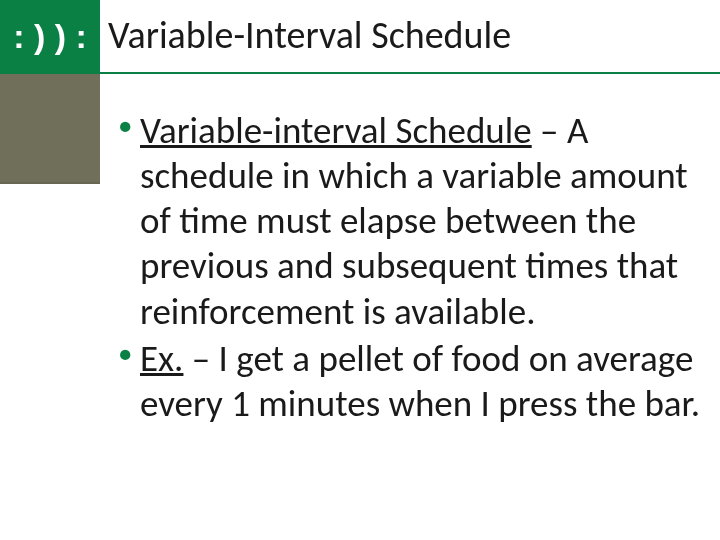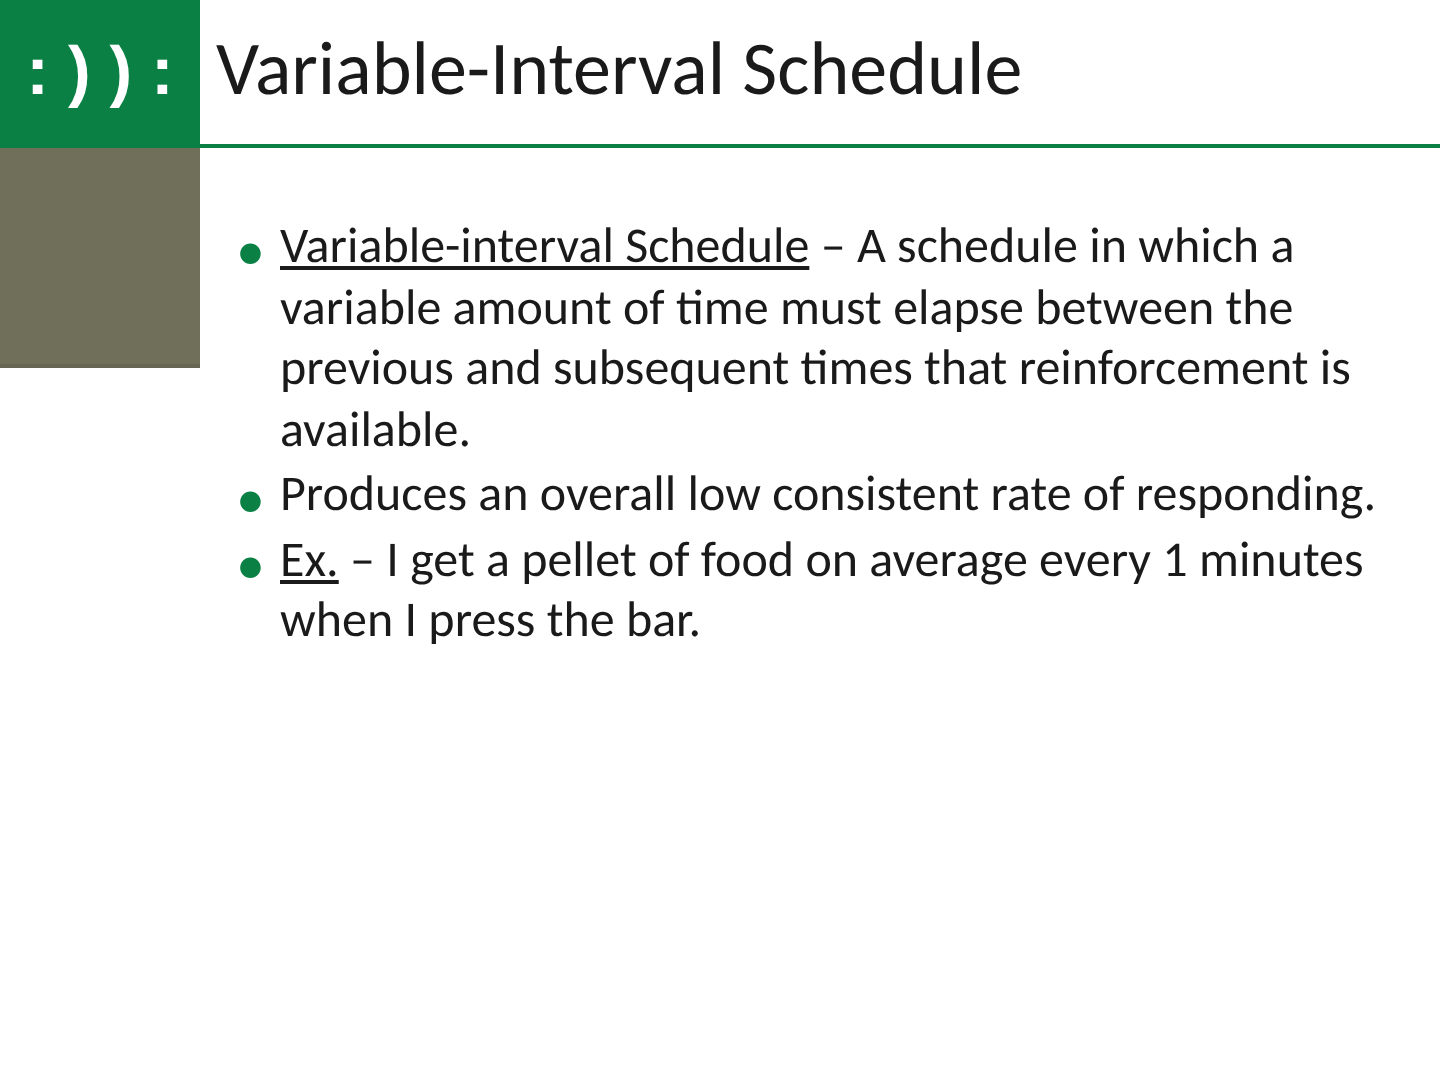--- a/index.html
+++ b/index.html
@@ -55,21 +55,21 @@
   .content {
     position: absolute;
     left: 118px;
     top: 108px;
     width: 585px;
     color: #1a1a1a;
   }
   .bullet-item {
     position: relative;
     padding-left: 22px;
-    font-size: 25px;
+    font-size: 37px;
     line-height: 1.22;
     margin-bottom: 2px;
   }
   .bullet-item::before {
     content: "•";
     position: absolute;
     left: 0;
     top: 0;
     color: #0a8044;
     font-size: 29px;
@@ -88,18 +88,15 @@
 <div class="title">Variable-Interval Schedule</div>
 
 <div class="hr-top"></div>
 <div class="side-block"></div>
 
 <div class="content">
   <div class="bullet-item">
     <span class="term">Variable-interval Schedule</span><span> – </span><span>A schedule in which a variable amount of time must elapse between the previous and subsequent times that reinforcement is available.</span>
   </div>
   <div class="bullet-item">
-    <span>Produces an overall low consistent rate of responding.</span>
-  </div>
-  <div class="bullet-item">
     <span class="term">Ex.</span><span> – </span><span>I get a pellet of food on average every 1 minutes when I press the bar.</span>
   </div>
 </div>
 
 </body></html>

